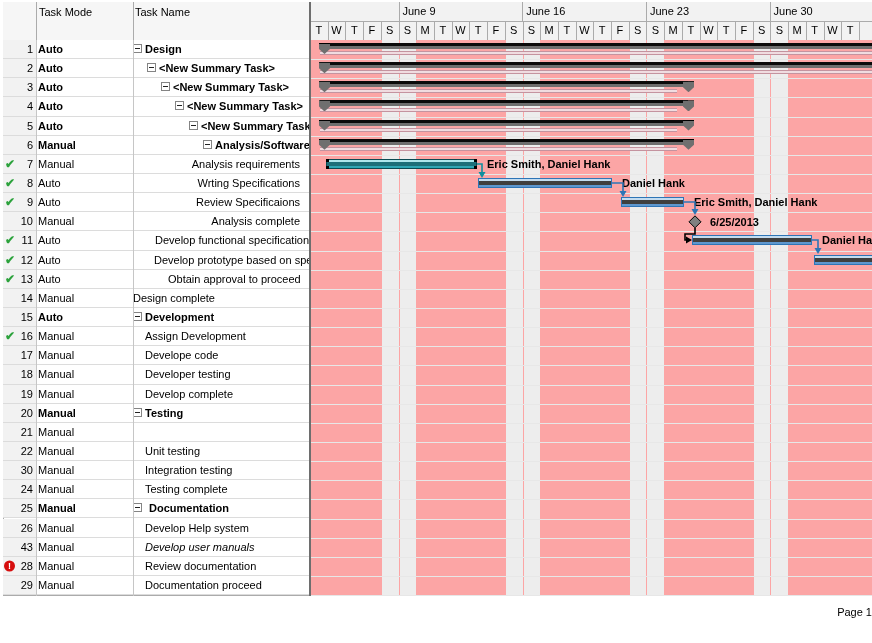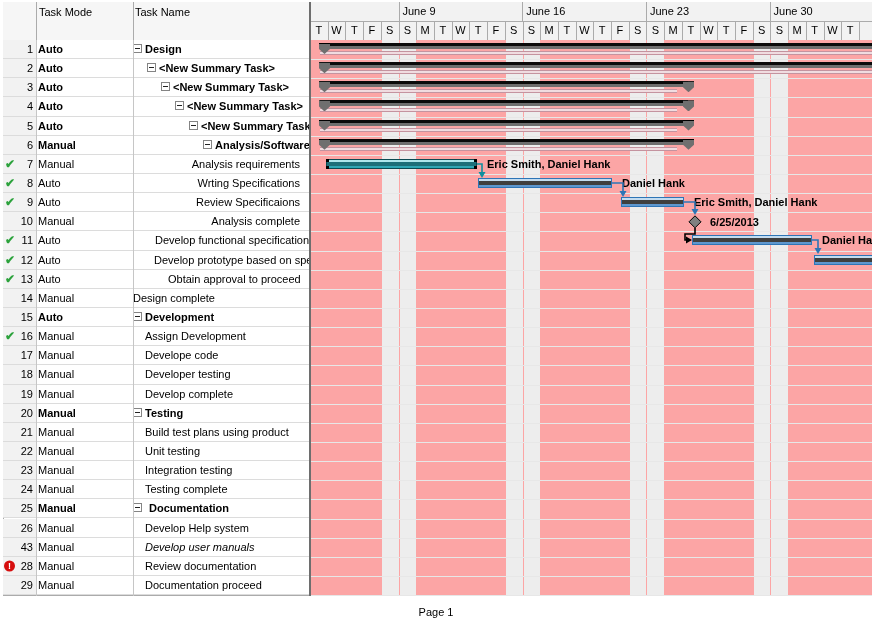--- a/index.html
+++ b/index.html
@@ -39,21 +39,21 @@
         clip-path:polygon(0 0,100% 0,100% 55%,50% 100%,0 55%);border-top:1px solid #000;box-sizing:border-box;}
   .task-bar{position:absolute;height:10px;box-sizing:border-box;border:1px solid #2E75B6;
             background:linear-gradient(to bottom,#C3DCF0 0 25%,#3F3F3F 25% 72%,#5E97CE 72% 100%);}
   .task-bar.teal{border-color:#0A4A52;
             background:linear-gradient(to bottom,#AEE6EB 0 25%,#1C6F79 25% 70%,#2FA6B4 70% 100%);}
   .handle{position:absolute;width:3px;height:3px;background:#000;}
   .bar-label{position:absolute;white-space:nowrap;font-weight:bold;font-size:11px;line-height:11px;}
   .links-svg{position:absolute;left:0;top:0;}
   .border{position:absolute;background:#ABABAB;}
   .divider{position:absolute;left:309px;top:2px;width:2px;height:594px;background:#6E6E6E;}
-  .footer{position:absolute;left:0;width:100%;top:606px;text-align:center;}
+  .footer{position:absolute;left:0;width:100%;top:606px;text-align:right;}
 </style>
 </head>
 <body>
 
 <div class="screen">
 
   <div class="border" style="left:3px;top:2px;width:869px;height:1px;"></div>
   <div class="border" style="left:3px;top:2px;width:1px;height:594px;"></div>
   <div class="border" style="left:3px;top:595px;width:869px;height:1px;"></div>
   <div class="border" style="left:3px;top:39px;width:869px;height:1px;background:#9A9A9A;"></div>
@@ -303,38 +303,35 @@
           <div class="celltext bold" style="left: 12px;">Testing</div>
         </div>
       </div>
       <div class="trow" style="top: 382.8px; height: 19.14px;">
         <div class="cell idcell">
           <div class="num">21</div>
         </div>
         <div class="cell modecell">
           <div class="celltext" style="left: 2px;">Manual</div>
         </div>
-        <div class="cell namecell">
-          <div class="celltext" style="left: 12px;">Build test plans using product</div>
-        </div>
       </div>
       <div class="trow" style="top: 401.94px; height: 19.14px;">
         <div class="cell idcell">
           <div class="num">22</div>
         </div>
         <div class="cell modecell">
           <div class="celltext" style="left: 2px;">Manual</div>
         </div>
         <div class="cell namecell">
           <div class="celltext" style="left: 12px;">Unit testing</div>
         </div>
       </div>
       <div class="trow" style="top: 421.08px; height: 19.14px;">
         <div class="cell idcell">
-          <div class="num">23</div>
+          <div class="num">30</div>
         </div>
         <div class="cell modecell">
           <div class="celltext" style="left: 2px;">Manual</div>
         </div>
         <div class="cell namecell">
           <div class="celltext" style="left: 12px;">Integration testing</div>
         </div>
       </div>
       <div class="trow" style="top: 440.22px; height: 19.14px;">
         <div class="cell idcell">

